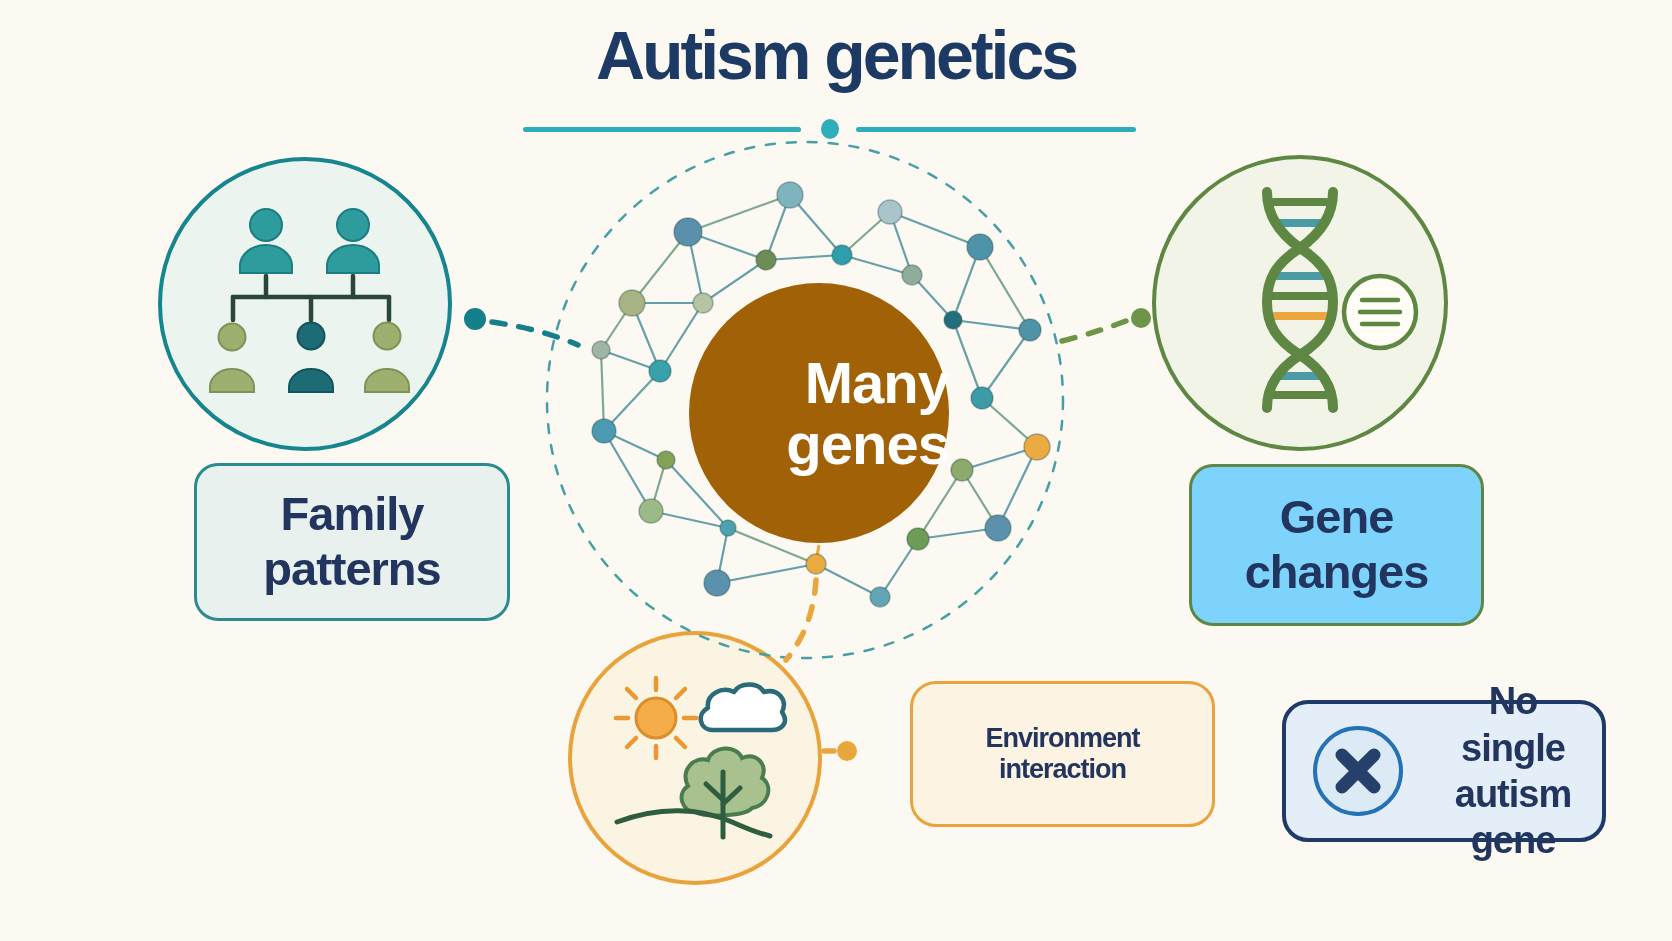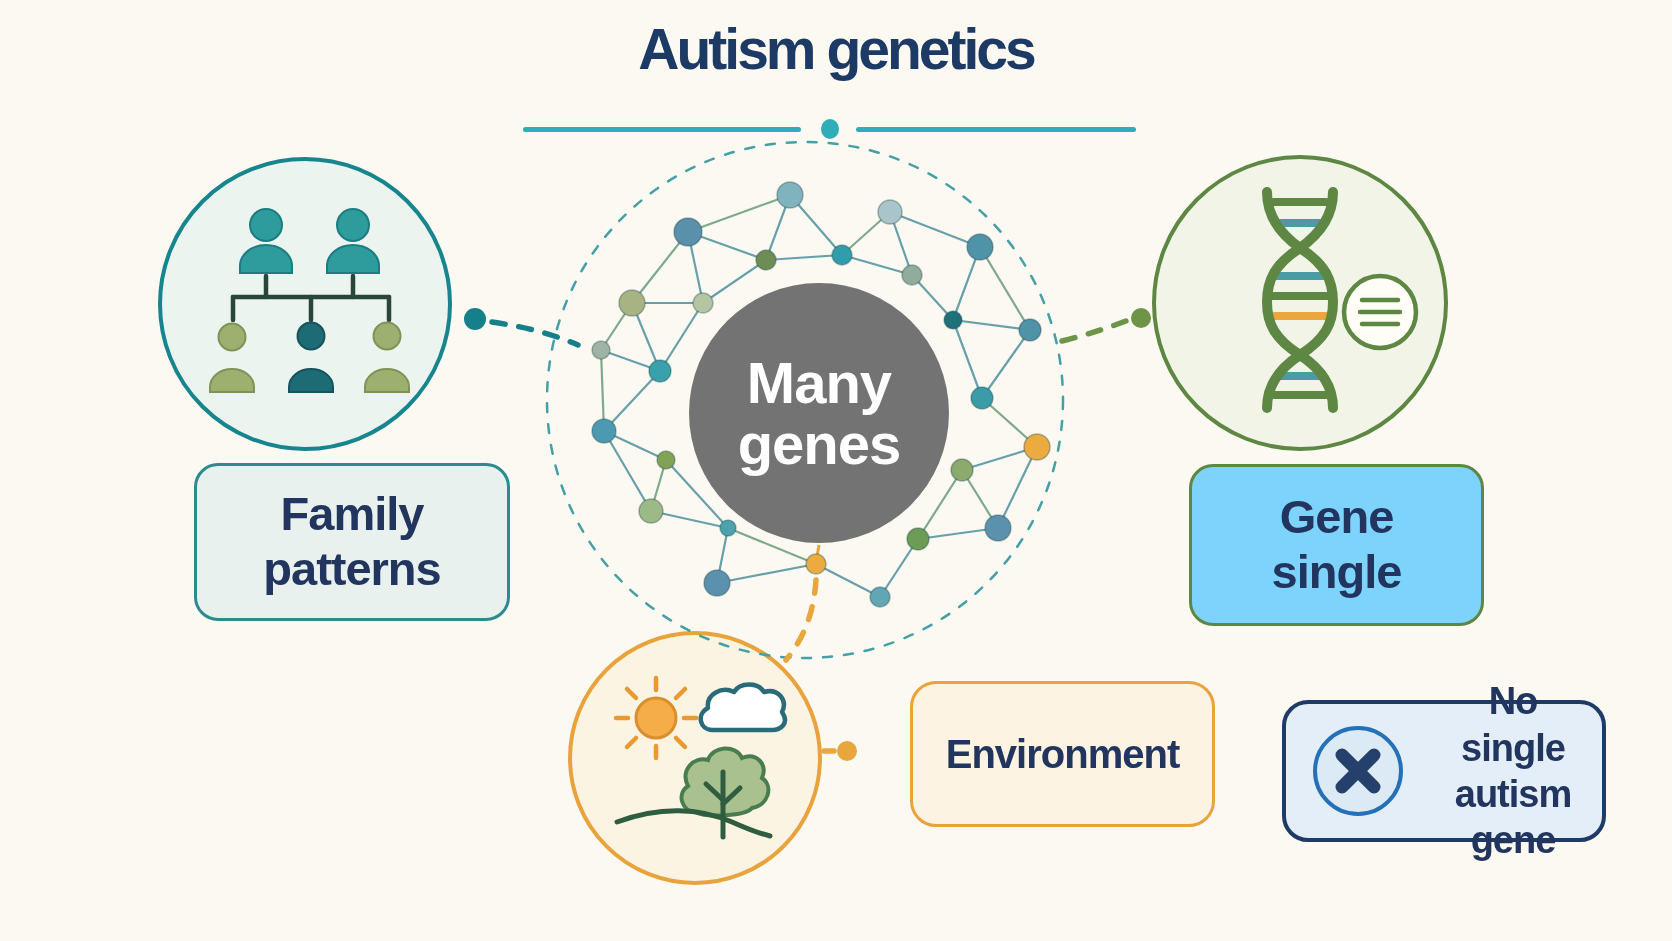--- a/index.html
+++ b/index.html
@@ -5,50 +5,50 @@
   html,body{margin:0;padding:0;}
   body{
     width:1672px;height:941px;overflow:hidden;position:relative;
     background:#fcf9f3;
     font-family:"Liberation Sans","DejaVu Sans",sans-serif;
   }
   .abs{position:absolute;}
   
   .title{
     left:0;top:16px;width:1672px;text-align:center;
-    font-size:57px;font-weight:700;letter-spacing:-3px;color:#1c3a63;
+    font-size:68px;font-weight:700;letter-spacing:-3px;color:#1c3a63;
   }
   .rule{height:5px;background:#2fadb8;border-radius:3px;top:127px;}
   .rule.left{left:523px;width:278px;}
   .rule.right{left:856px;width:280px;}
   .rule-dot{left:821px;top:119px;width:18px;height:20px;border-radius:50%;background:#2fadb8;}
   
   .big-circle{border-radius:50%;box-sizing:border-box;}
   .circle-family{left:158px;top:157px;width:294px;height:294px;background:#ecf4f0;border:4px solid #17858d;}
   .circle-dna{left:1152px;top:155px;width:296px;height:296px;background:#f2f4e7;border:4px solid #5d8742;}
   .circle-env{left:568px;top:631px;width:254px;height:254px;background:#fbf4e2;border:4px solid #e8a33c;}
   
   .hub{
     left:689px;top:283px;width:260px;height:260px;border-radius:50%;
-    background:#737373;display:flex;flex-direction:column;align-items:center;justify-content:center;
+    background:#a16207;display:flex;flex-direction:column;align-items:flex-end;justify-content:center;
     z-index:3;
   }
   .hub div{color:#ffffff;font-size:58px;font-weight:700;line-height:1.06;letter-spacing:-1px;}
   
   .label-box{
     box-sizing:border-box;display:flex;flex-direction:column;align-items:center;justify-content:center;
     z-index:4;text-align:center;margin-left:44px;
   }
   .label-box div{font-weight:700;color:#21355e;line-height:1.16;letter-spacing:-1px;}
   .box-family{left:150px;top:463px;width:316px;height:158px;background:#e9f1ee;border:3px solid #2a8c8f;border-radius:24px;}
   .box-family div{font-size:47px;}
   .box-gene{left:1145px;top:464px;width:295px;height:162px;background:#7dd3fc;border:3px solid #5d8742;border-radius:24px;}
   .box-gene div{font-size:47px;}
   .box-env{left:866px;top:681px;width:305px;height:146px;background:#fdf3e2;border:3px solid #e8a33c;border-radius:26px;}
-  .box-env div{font-size:40px;}
+  .box-env div{font-size:27px;}
   .box-nosingle{
     left:1238px;top:700px;width:324px;height:142px;background:#e4eef8;border:4px solid #1e3a66;border-radius:26px;
     flex-direction:row;gap:30px;padding:0 14px 0 22px;justify-content:flex-start;
   }
   .box-nosingle .nosingle-text{flex:1;text-align:center;}
   .box-nosingle .nosingle-text div{font-size:38px;line-height:1.22;}
   svg{display:block;}
   #net,#art{left:0;top:0;pointer-events:none;}
   #net{z-index:2;}
   #art{z-index:5;}
@@ -234,25 +234,26 @@
   </g>
 </svg>
 
 <div class="abs label-box box-family">
   <div>Family</div>
   <div>patterns</div>
 </div>
 
 <div class="abs label-box box-gene">
   <div>Gene</div>
-  <div>single</div>
+  <div>changes</div>
 </div>
 
 <div class="abs label-box box-env">
   <div>Environment</div>
+  <div>interaction</div>
 </div>
 
 <div class="abs label-box box-nosingle">
   <svg width="100" height="100" viewBox="0 0 100 100">
     <circle cx="50" cy="50" r="43" fill="#dceaf6" stroke="#2471b8" stroke-width="4"></circle>
     <g stroke="#24406b" stroke-width="13" stroke-linecap="round">
       <line x1="34" y1="34" x2="66" y2="66"></line>
       <line x1="66" y1="34" x2="34" y2="66"></line>
     </g>
   </svg>

